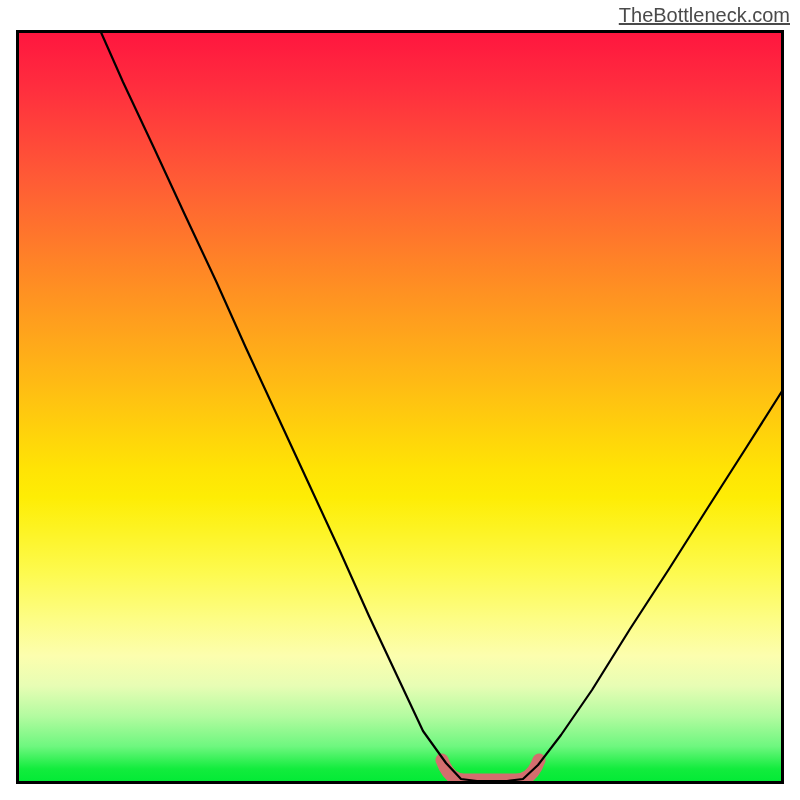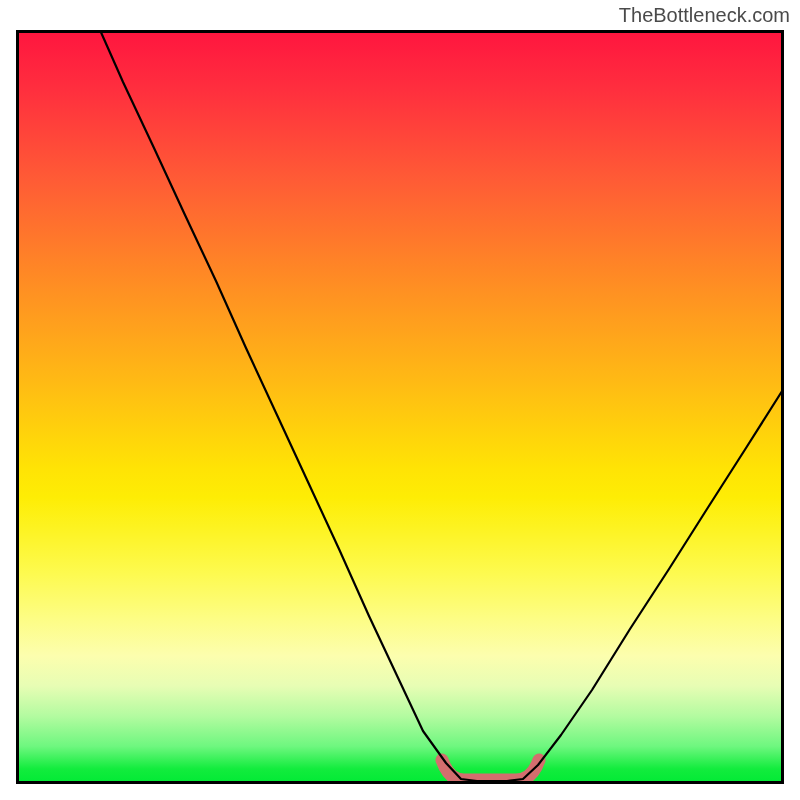--- a/index.html
+++ b/index.html
@@ -13,20 +13,21 @@
     font-family: Arial, Helvetica, sans-serif;
   }
   .watermark {
     position: absolute;
     top: 4px;
     right: 10px;
     color: #4a4a4a;
     font-size: 20px;
     font-weight: 500;
     z-index: 10;
+    text-decoration: underline;
   }
   .plot-area {
     position: absolute;
     left: 16px;
     top: 30px;
     width: 768px;
     height: 754px;
     background: #000000;
     overflow: hidden;
   }

